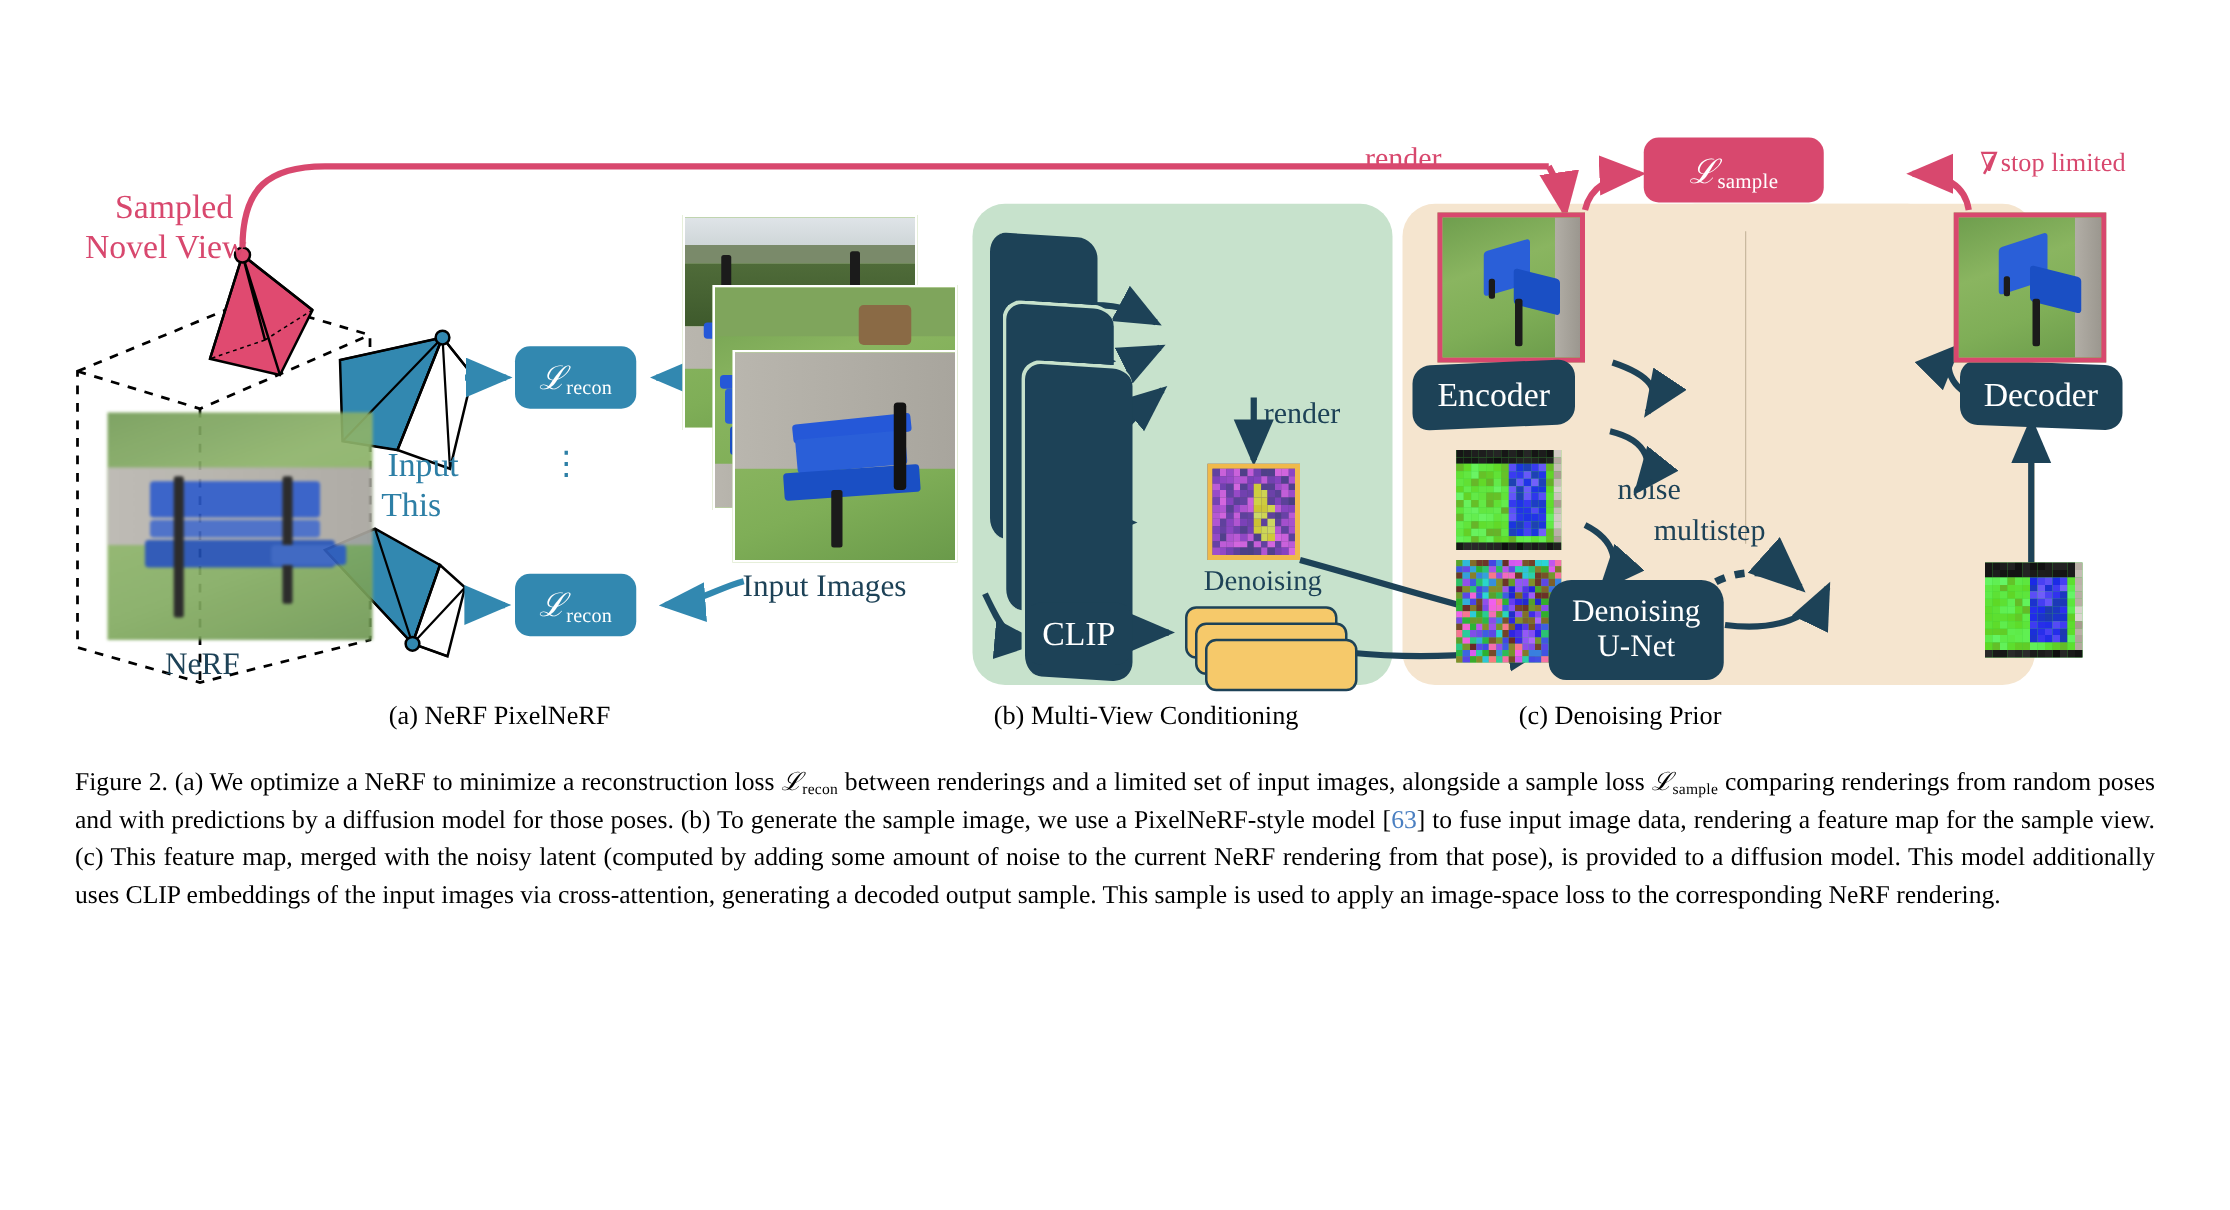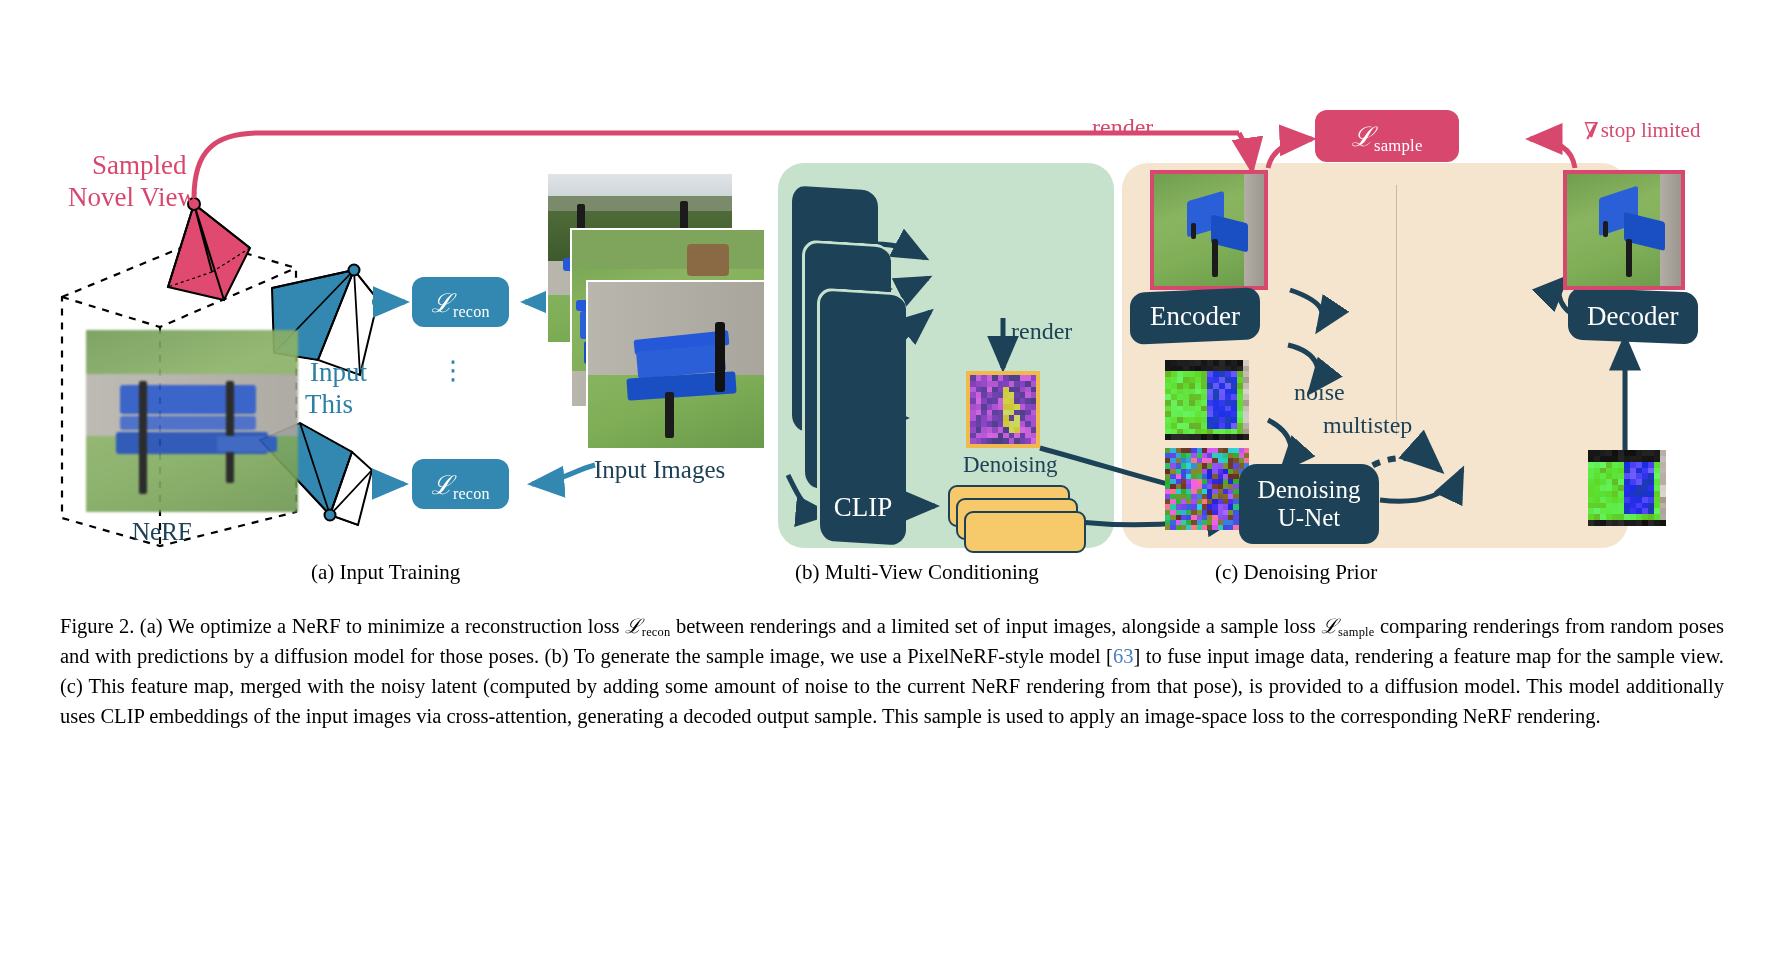--- a/index.html
+++ b/index.html
@@ -1055,21 +1055,21 @@
 
   <div class="photo abs photo-border-pink" style="left:1563px;top:170px;width:122px;height:120px;">
     <div class="grass"></div>
     <div style="position:absolute;left:82%;top:0;width:18%;height:100%;background:linear-gradient(90deg,#b2aea6,#9b978f);"></div>
     <div class="bench-back" style="left:28%;top:16%;width:34%;height:34%;transform:skewY(-18deg);background:#2a5fd8;"></div>
     <div class="bench-seat" style="left:50%;top:38%;width:36%;height:26%;transform:skewY(14deg);"></div>
     <div class="bench-leg" style="left:52%;top:58%;width:5%;height:34%;"></div>
     <div class="bench-leg" style="left:32%;top:42%;width:4%;height:14%;"></div>
   </div>
 
-  <div class="panel-cap" style="left:311px;top:560px;">(a) Input Training</div>
+  <div class="panel-cap" style="left:311px;top:560px;">(a) NeRF PixelNeRF</div>
   <div class="panel-cap" style="left:795px;top:560px;">(b) Multi-View Conditioning</div>
   <div class="panel-cap" style="left:1215px;top:560px;">(c) Denoising Prior</div>
 
   <div class="caption">
     <span>Figure 2. (a) We optimize a NeRF to minimize a reconstruction loss </span><span style="font-size:.98em;"><span class="cal">ℒ</span><span class="sub">recon</span></span><span> between renderings and a limited set of input images, alongside a sample loss </span><span style="font-size:.98em;"><span class="cal">ℒ</span><span class="sub">sample</span></span><span> comparing renderings from random poses and with predictions by a diffusion model for those poses. (b) To generate the sample image, we use a PixelNeRF-style model [</span><span class="ref">63</span><span>] to fuse input image data, rendering a feature map for the sample view. (c) This feature map, merged with the noisy latent (computed by adding some amount of noise to the current NeRF rendering from that pose), is provided to a diffusion model. This model additionally uses CLIP embeddings of the input images via cross-attention, generating a decoded output sample. This sample is used to apply an image-space loss to the corresponding NeRF rendering.</span>
   </div>
 
 </div>
 
 </body></html>

